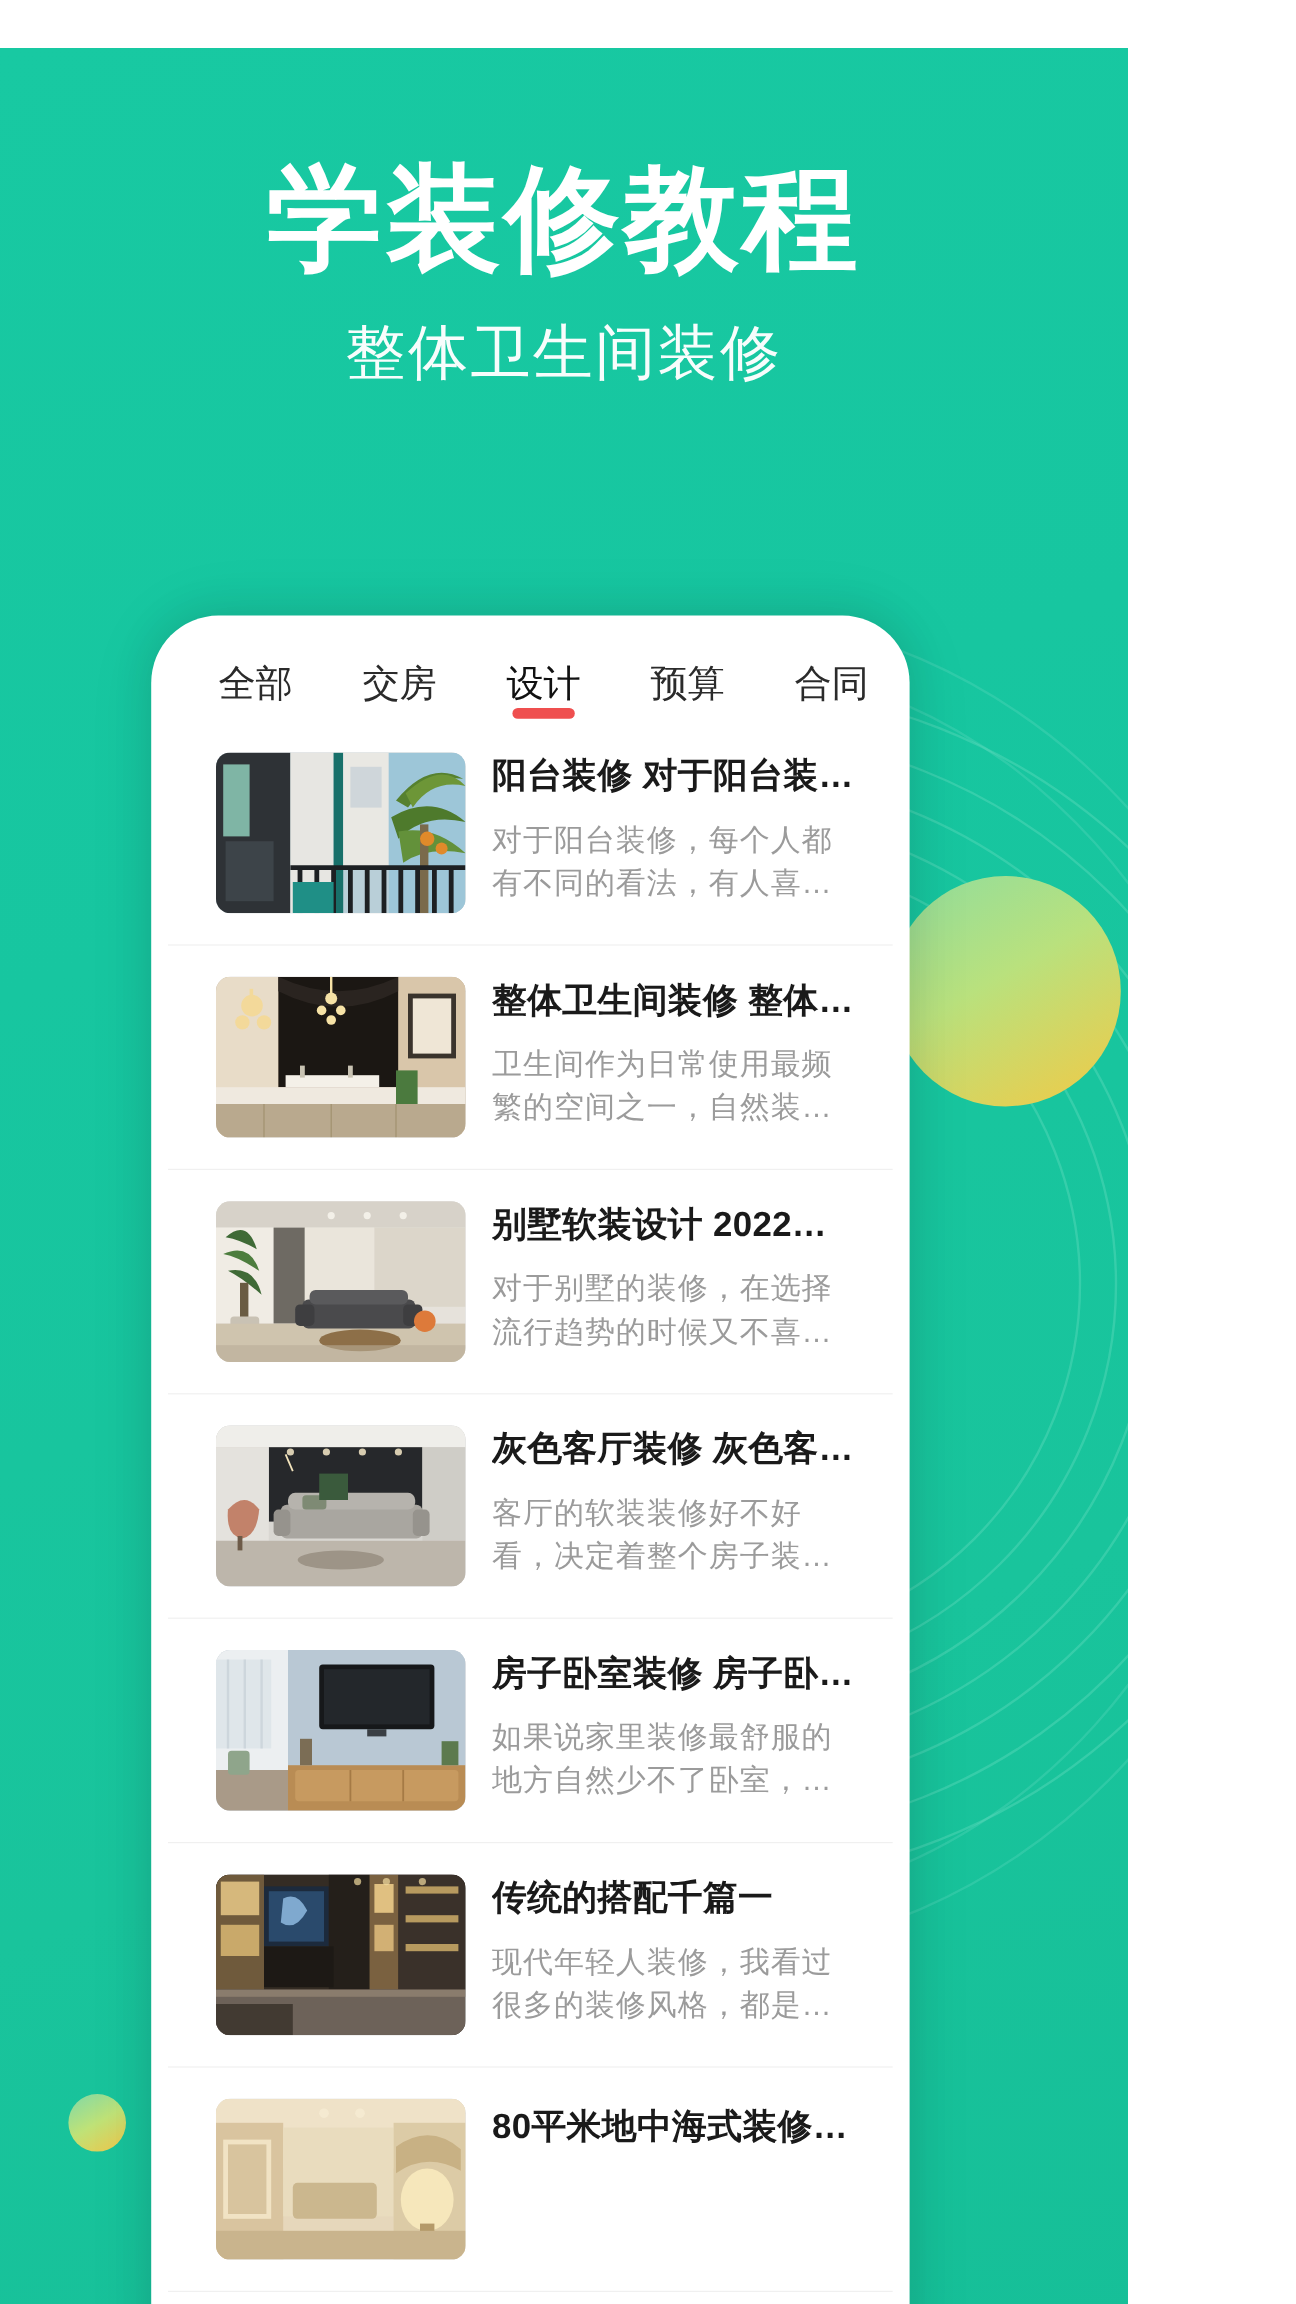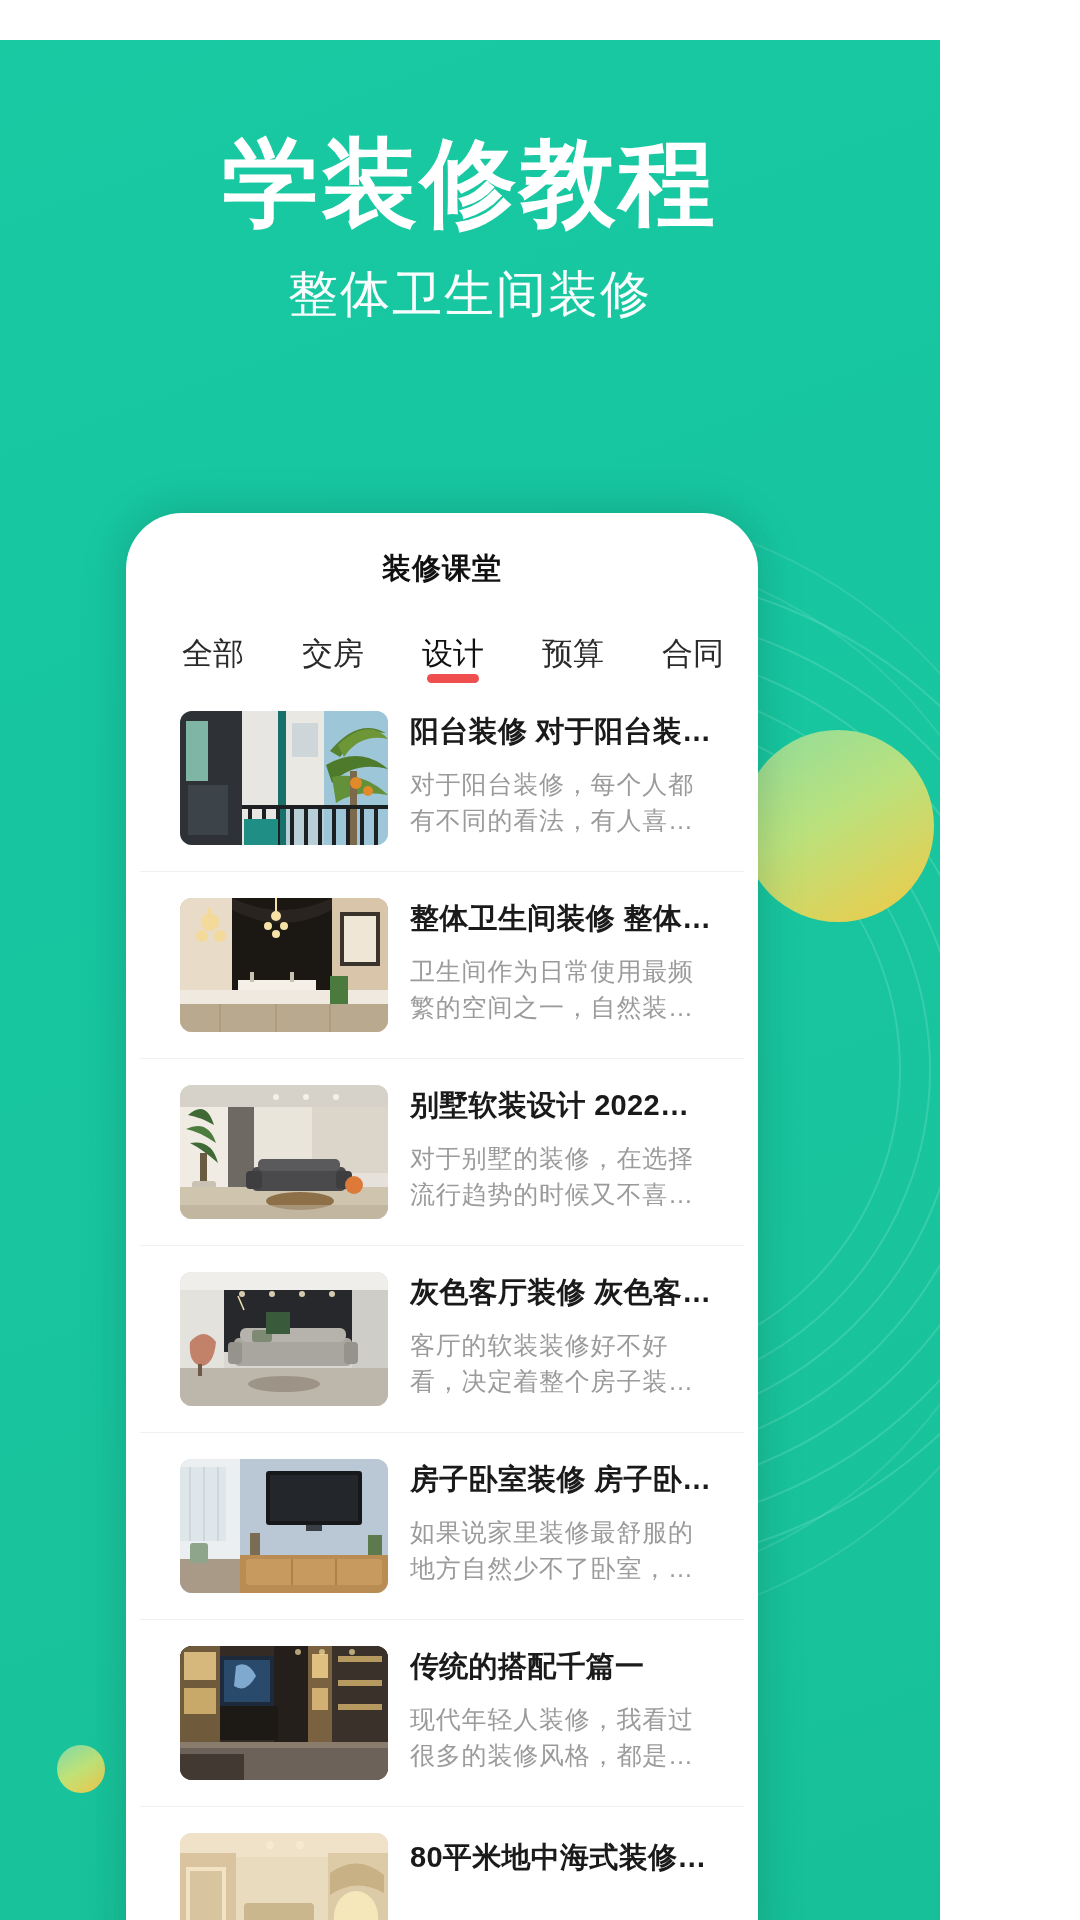--- a/index.html
+++ b/index.html
@@ -208,23 +208,20 @@
   <div class="small-dot"></div>
 
   <div class="hero">
     <div class="hero-title">学装修教程</div>
     <div class="hero-sub">整体卫生间装修</div>
   </div>
 
   <div class="phone">
     <div class="phone-inner">
 
-      <div class="app-header">
-        <div class="app-title">装修课堂</div>
-      </div>
 
       <div class="tabs">
         <div class="tab">
           <span>全部</span>
         </div>
         <div class="tab">
           <span>交房</span>
         </div>
         <div class="tab active">
           <span>设计</span>

